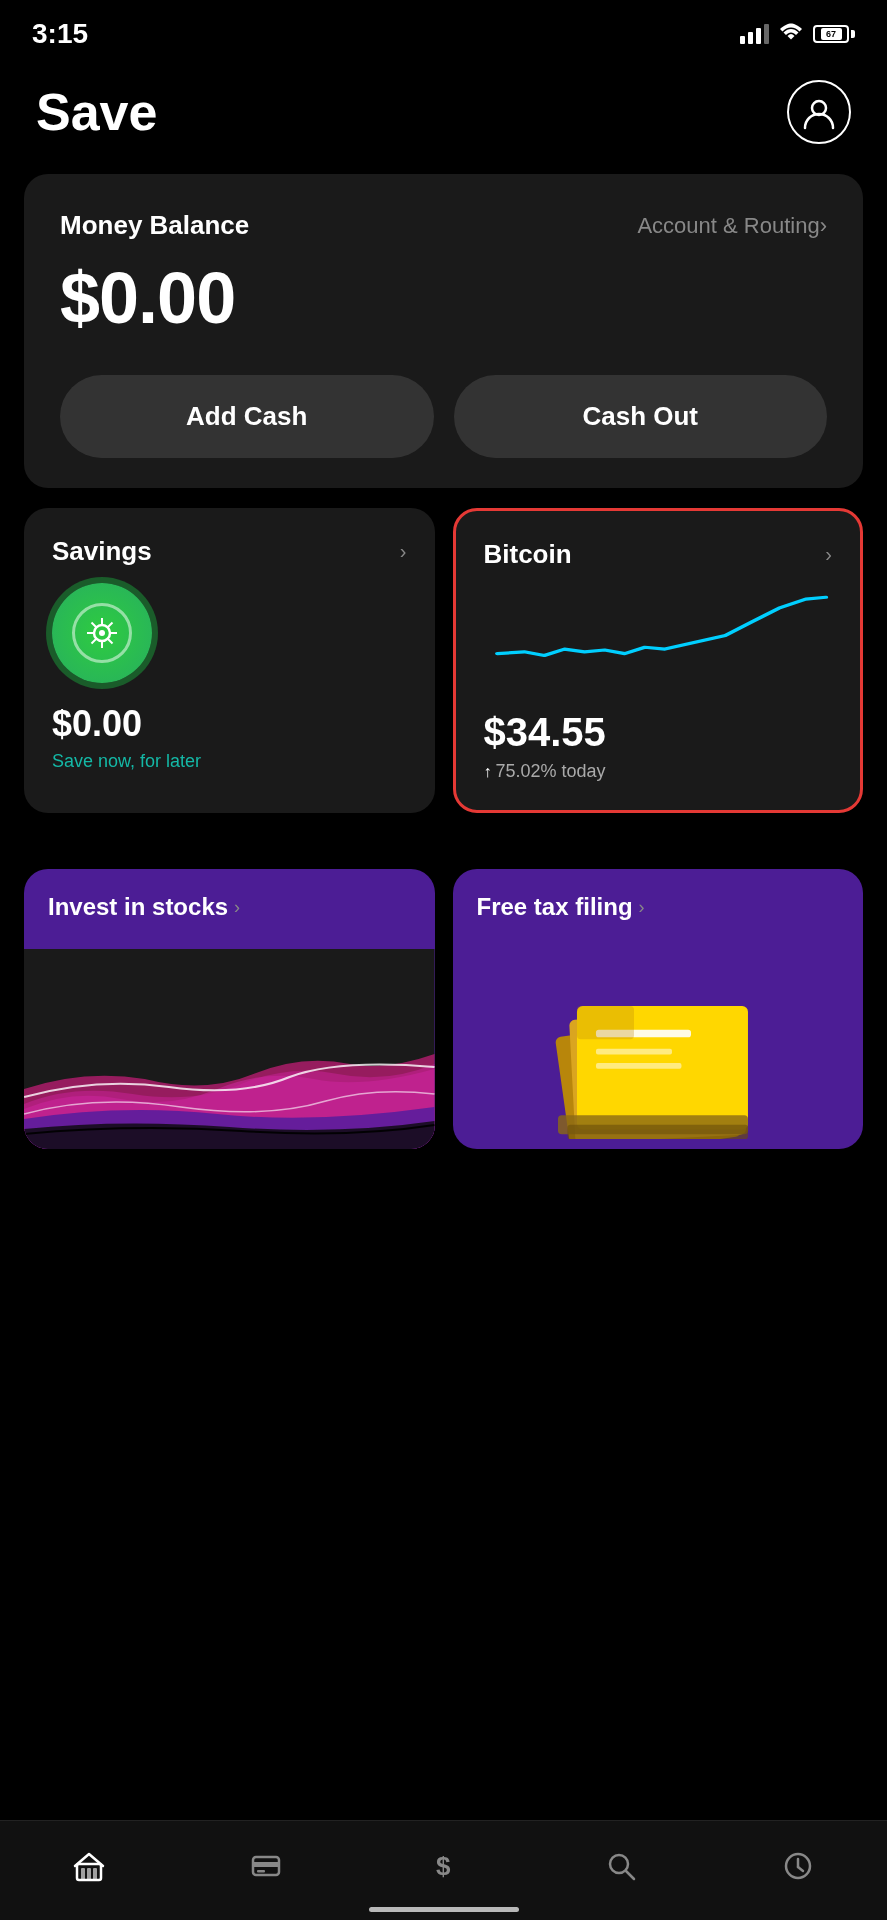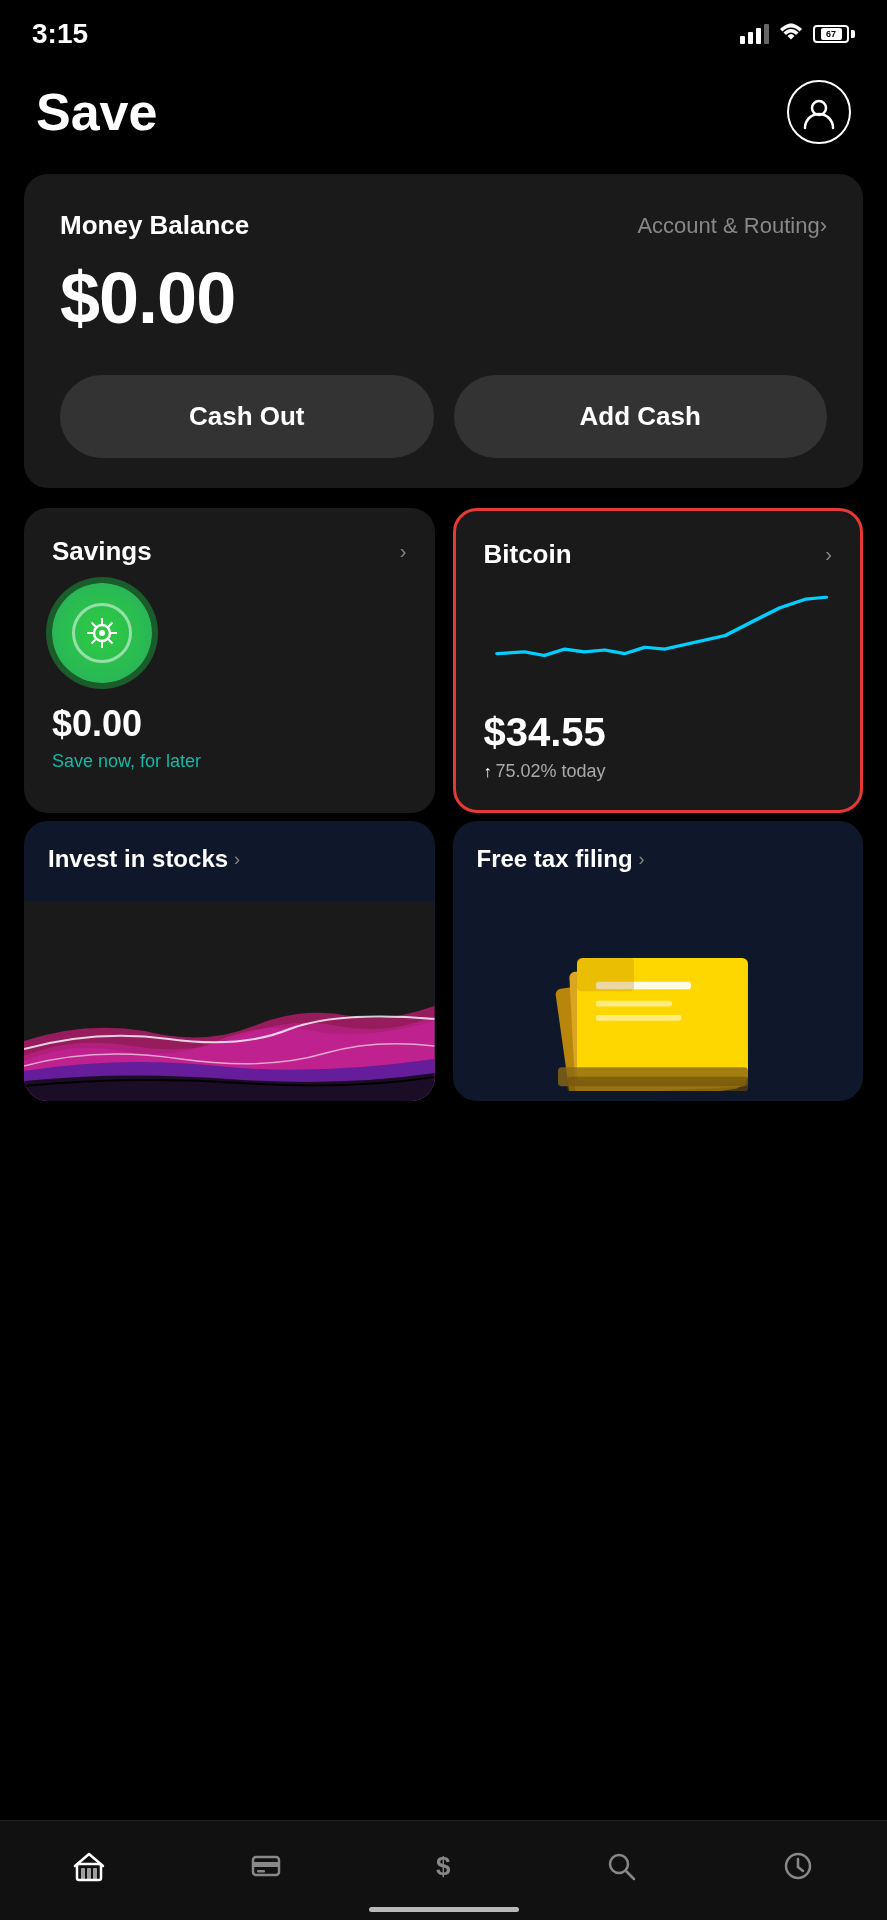--- a/index.html
+++ b/index.html
@@ -162,21 +162,21 @@
       color: #fff;
       cursor: pointer;
       text-align: center;
     }
 
     
     .cards-grid {
       display: grid;
       grid-template-columns: 1fr 1fr;
       gap: 18px;
-      margin-bottom: 8px;
+      margin-bottom: 20px;
     }
 
     .card {
       background: #1a1a1a;
       border-radius: 24px;
       padding: 28px 28px 28px;
       cursor: pointer;
       position: relative;
       overflow: hidden;
     }
@@ -259,26 +259,27 @@
 
     
     .bottom-cards-grid {
       display: grid;
       grid-template-columns: 1fr 1fr;
       gap: 18px;
       margin-bottom: 20px;
     }
 
     .bottom-card {
-      background: #0f172a;
+      background: #4c1d95;
       border-radius: 24px;
       overflow: hidden;
       height: 280px;
       cursor: pointer;
       position: relative;
+      margin-top: 36px;
     }
     .bottom-card-header {
       padding: 24px 24px 0;
       display: flex;
       align-items: center;
       gap: 6px;
     }
     .bottom-card-title {
       font-size: 24px;
       font-weight: 700;
@@ -393,22 +394,22 @@
   <div class="cash-balance-card">
     <div class="cash-balance-header">
       <span class="cash-balance-label">Money Balance</span>
       <div class="account-routing-link">
         <span>Account &amp; Routing</span>
         <span>›</span>
       </div>
     </div>
     <div class="cash-amount">$0.00</div>
     <div class="cash-actions">
+      <button class="cash-action-btn">Add Cash</button>
       <button class="cash-action-btn">Cash Out</button>
-      <button class="cash-action-btn">Add Cash</button>
     </div>
   </div>
 
   <div class="cards-grid">
 
     <div class="card">
       <div class="card-header">
         <span class="card-title">Savings</span>
         <span class="card-chevron">›</span>
       </div>

